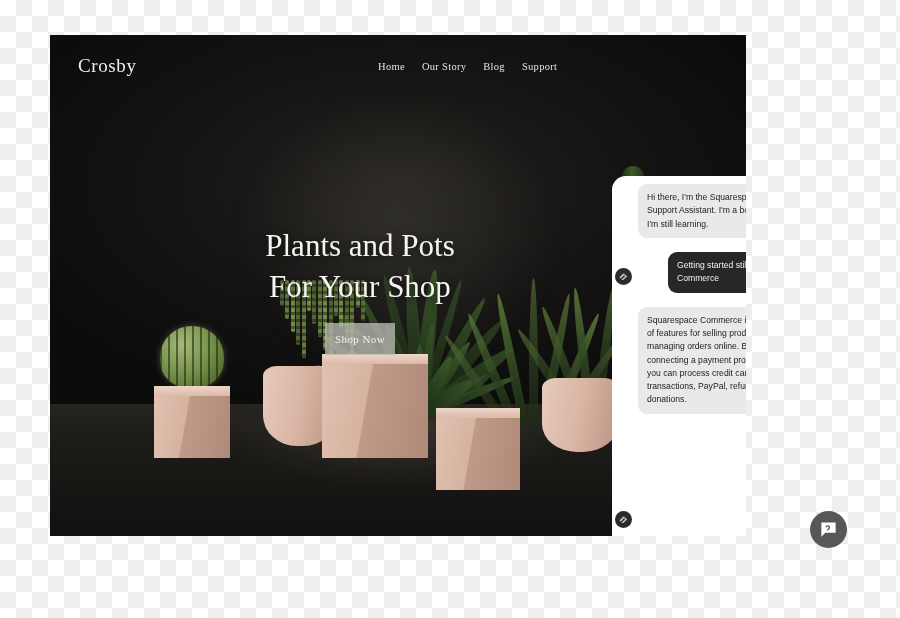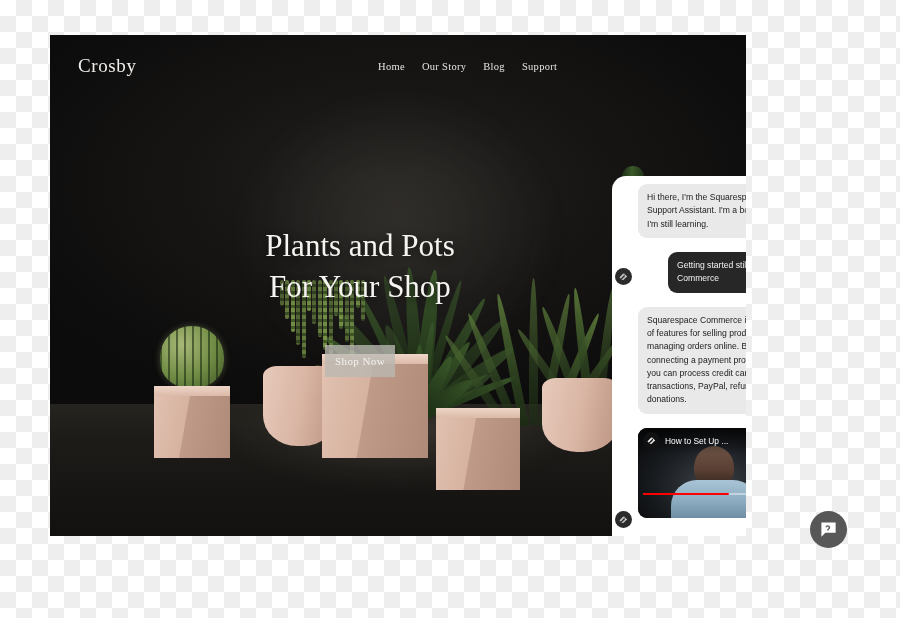--- a/index.html
+++ b/index.html
@@ -235,21 +235,21 @@
     font-family: "Liberation Serif", serif;
     font-size: 31px;
     line-height: 1.33;
     color: #f6f4f1;
     margin: 0;
     text-shadow: 0 2px 10px rgba(0,0,0,.6);
     font-weight: 400;
   }
   .shop-now {
     display: inline-block;
-    margin-top: 38px;
+    margin-top: 16px;
     padding: 10px 10px;
     background: rgba(186,184,178,.78);
     color: #f3f1ee;
     font-family: "Liberation Serif", serif;
     font-size: 11px;
     letter-spacing: .4px;
     border: none;
     cursor: pointer;
   }
 
@@ -591,51 +591,20 @@
 
 
       <div class="msg-row row-user">
         <span class="bubble user">Getting started still Squarespace Commerce</span>
       </div>
 
       <div class="msg-row">
         <span class="bubble bot">Squarespace Commerce is a set of features for selling products and managing orders online. By connecting a payment processor, you can process credit card transactions, PayPal, refunds, and donations.</span>
       </div>
 
-      <div class="yt-card">
-        <div class="yt-scene">
-          <div class="yt-shelf"></div>
-          <div class="yt-person-head"></div>
-          <div class="yt-person-body"></div>
-        </div>
-
-        <div class="yt-topbar">
-          <span class="yt-chan">
-            <svg viewBox="0 0 24 24">
-                <path d="M3.6 13.6l6.8-6.8a3.4 3.4 0 014.8 0 .9.9 0 010 1.3.9.9 0 01-1.3 0 1.7 1.7 0 00-2.3 0l-6.8 6.8a.9.9 0 01-1.2-1.3zm2.5 2.5l6.8-6.8a1.7 1.7 0 012.3 0 1.7 1.7 0 010 2.3l-5.5 5.5a.9.9 0 001.3 1.3l5.5-5.5a3.4 3.4 0 000-4.8 3.4 3.4 0 00-4.8 0l-6.8 6.8a.9.9 0 001.2 1.2zm13.6-4.2l-6.8 6.8a3.4 3.4 0 01-4.8 0 .9.9 0 011.3-1.3 1.7 1.7 0 002.3 0l6.8-6.8a.9.9 0 011.2 1.3z"></path>
-              </svg>
-          </span>
-          <span class="yt-title">How to Set Up ...</span>
-          <span class="yt-kebab">
-              <i></i>
-              <i></i>
-              <i></i>
-            </span>
-        </div>
-
-        <div class="yt-progress">
-            <i id="yt-fill" style="width: 58%;"></i>
-          </div>
-
-        <div class="yt-bottombar">
-          
-          
-          
-        </div>
-      </div>
     </div>
 
     <span class="bot-avatar avatar-1">
       <svg viewBox="0 0 24 24">
           <path d="M3.6 13.6l6.8-6.8a3.4 3.4 0 014.8 0 .9.9 0 11-1.3 1.3 1.7 1.7 0 00-2.3 0l-6.8 6.8a.9.9 0 01-1.2-1.3zm2.5 2.5l6.8-6.8a1.7 1.7 0 012.3 2.3l-5.5 5.5a.9.9 0 001.3 1.3l5.5-5.5a3.4 3.4 0 00-4.8-4.8l-6.8 6.8a.9.9 0 001.2 1.2zm13.6-4.2l-6.8 6.8a3.4 3.4 0 01-4.8 0 .9.9 0 011.3-1.3 1.7 1.7 0 002.3 0l6.8-6.8a.9.9 0 011.2 1.3z"></path>
         </svg>
     </span>
     <span class="bot-avatar avatar-2">
       <svg viewBox="0 0 24 24">
           <path d="M3.6 13.6l6.8-6.8a3.4 3.4 0 014.8 0 .9.9 0 11-1.3 1.3 1.7 1.7 0 00-2.3 0l-6.8 6.8a.9.9 0 01-1.2-1.3zm2.5 2.5l6.8-6.8a1.7 1.7 0 012.3 2.3l-5.5 5.5a.9.9 0 001.3 1.3l5.5-5.5a3.4 3.4 0 00-4.8-4.8l-6.8 6.8a.9.9 0 001.2 1.2zm13.6-4.2l-6.8 6.8a3.4 3.4 0 01-4.8 0 .9.9 0 011.3-1.3 1.7 1.7 0 002.3 0l6.8-6.8a.9.9 0 011.2 1.3z"></path>

